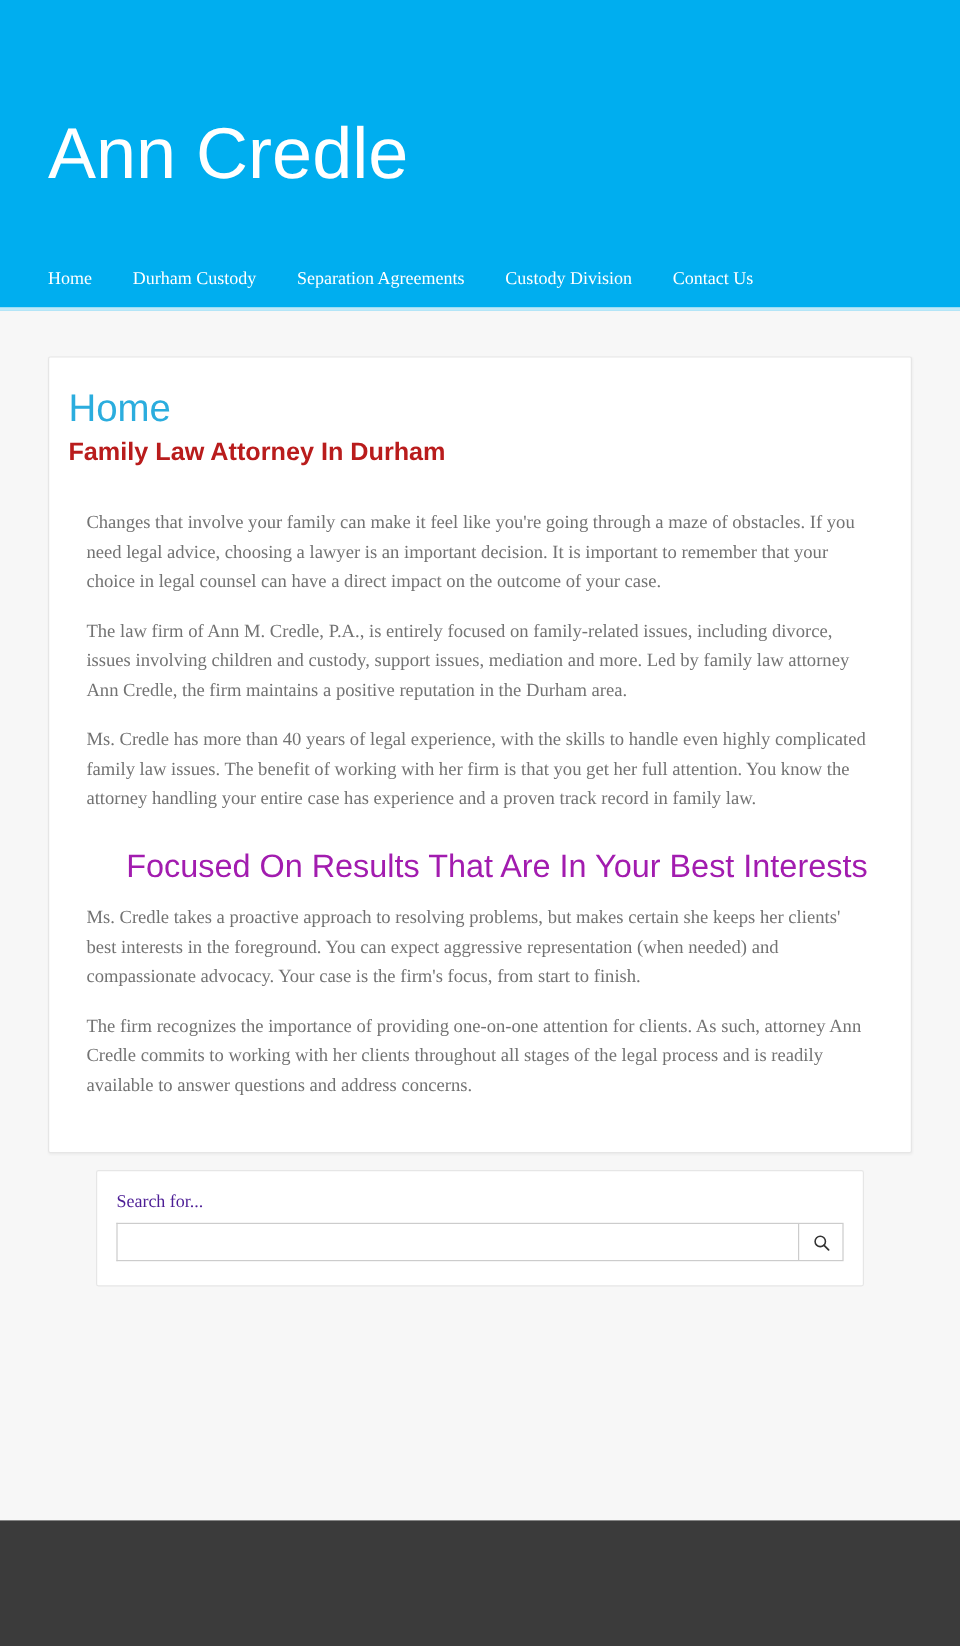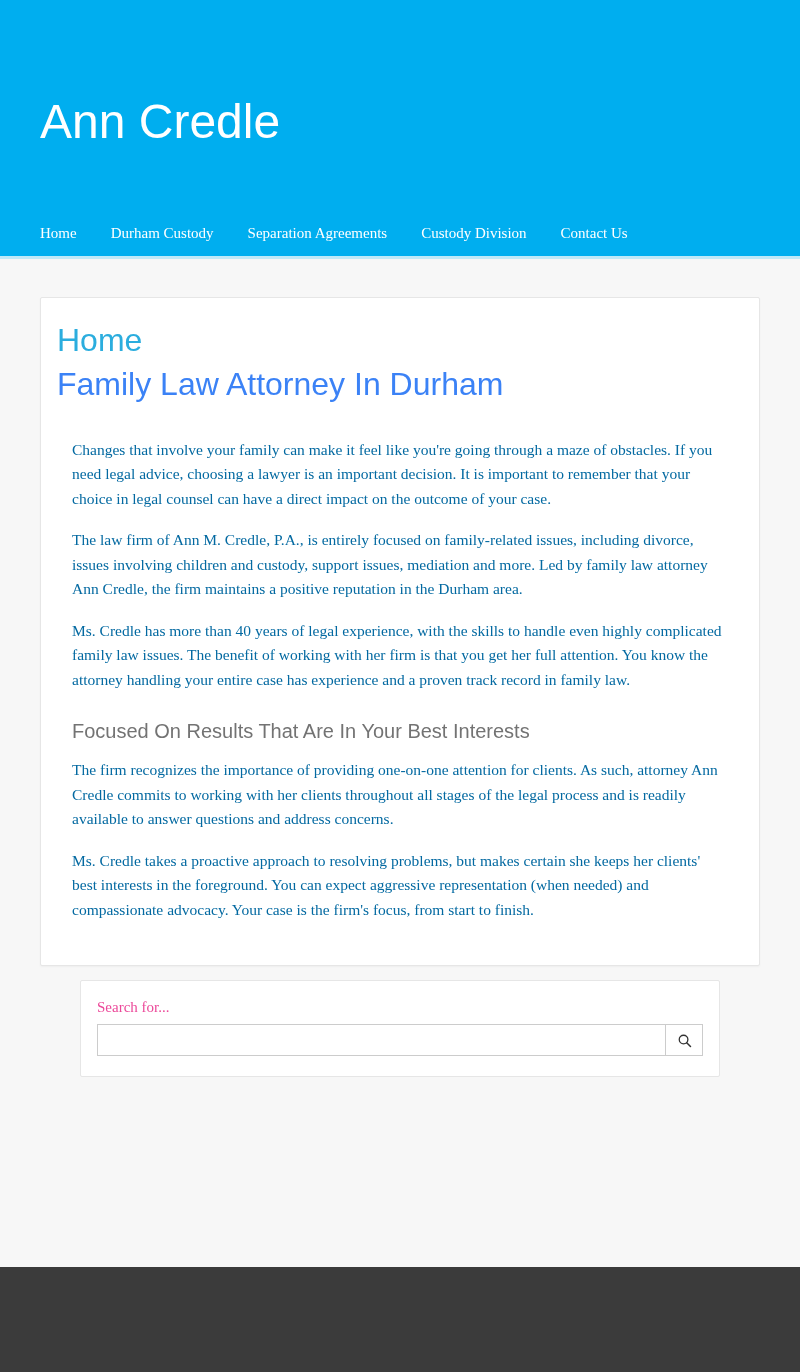--- a/index.html
+++ b/index.html
@@ -25,21 +25,21 @@
     background: #00aeef;
     height: 210px;
     position: relative;
   }
   .site-title {
     position: absolute;
     left: 40px;
     top: 98px;
     font-family: "Liberation Sans", sans-serif;
     font-weight: 400;
-    font-size: 48px;
+    font-size: 60px;
     line-height: 1;
     color: #ffffff;
     letter-spacing: 0px;
   }
 
   
   .site-nav {
     background: #00aeef;
     height: 49px;
     border-bottom: 3px solid #bfe9f8;
@@ -77,59 +77,60 @@
     font-size: 32px;
     line-height: 1.25;
     color: #2badde;
     margin: 0 0 4px 16px;
     padding-left: 0;
   }
   .card > .page-title { margin-left: 16px; }
 
   .subtitle {
     font-family: "Liberation Sans", sans-serif;
-    font-weight: 400;
-    font-size: 32px;
+    font-weight: 700;
+    font-size: 21px;
     line-height: 1.25;
-    color: #3b82f6;
+    color: #b91c1c;
     margin: 0 0 34px 16px;
   }
 
   .body-copy { padding: 0 36px 0 31px; }
 
   .body-copy p {
     font-family: "Liberation Serif", serif;
     font-size: 15.5px;
     line-height: 1.58;
-    color: #0369a1;
+    color: #737373;
     margin: 0 0 17px 0;
     text-align: left;
   }
 
   h2.section-head {
     font-family: "Liberation Sans", sans-serif;
     font-weight: 400;
-    font-size: 20px;
+    font-size: 27px;
     line-height: 1.25;
-    color: #737373;
+    color: #a21caf;
     margin: 27px 0 14px 0;
+    text-align: right;
   }
 
   
   .search-card {
     margin: 14px 40px 0 40px;
     background: #ffffff;
     border: 1px solid #e6e6e6;
     border-radius: 2px;
     padding: 18px 16px 20px 16px;
   }
   .search-label {
     font-family: "Liberation Serif", serif;
     font-size: 15px;
-    color: #ec4899;
+    color: #4c1d95;
     margin-bottom: 8px;
     display: block;
   }
   .search-row {
     display: flex;
     align-items: stretch;
     height: 32px;
   }
   .search-input {
     flex: 1 1 auto;
@@ -187,22 +188,22 @@
     <article class="card">
       <h1 class="page-title">Home</h1>
       <h1 class="subtitle">Family Law Attorney In Durham</h1>
 
       <div class="body-copy">
         <p>Changes that involve your family can make it feel like you're going through a maze of obstacles. If you need legal advice, choosing a lawyer is an important decision. It is important to remember that your choice in legal counsel can have a direct impact on the outcome of your case.</p>
         <p>The law firm of Ann M. Credle, P.A., is entirely focused on family-related issues, including divorce, issues involving children and custody, support issues, mediation and more. Led by family law attorney Ann Credle, the firm maintains a positive reputation in the Durham area.</p>
         <p>Ms. Credle has more than 40 years of legal experience, with the skills to handle even highly complicated family law issues. The benefit of working with her firm is that you get her full attention. You know the attorney handling your entire case has experience and a proven track record in family law.</p>
 
         <h2 class="section-head">Focused On Results That Are In Your Best Interests</h2>
+        <p>Ms. Credle takes a proactive approach to resolving problems, but makes certain she keeps her clients' best interests in the foreground. You can expect aggressive representation (when needed) and compassionate advocacy. Your case is the firm's focus, from start to finish.</p>
         <p>The firm recognizes the importance of providing one-on-one attention for clients. As such, attorney Ann Credle commits to working with her clients throughout all stages of the legal process and is readily available to answer questions and address concerns.</p>
-        <p>Ms. Credle takes a proactive approach to resolving problems, but makes certain she keeps her clients' best interests in the foreground. You can expect aggressive representation (when needed) and compassionate advocacy. Your case is the firm's focus, from start to finish.</p>
 
       </div>
     </article>
 
     <section class="search-card">
       <label class="search-label">Search for...</label>
       <div class="search-row">
         <input class="search-input" type="text" placeholder="" style="">
         <button class="search-button">
           <span>

